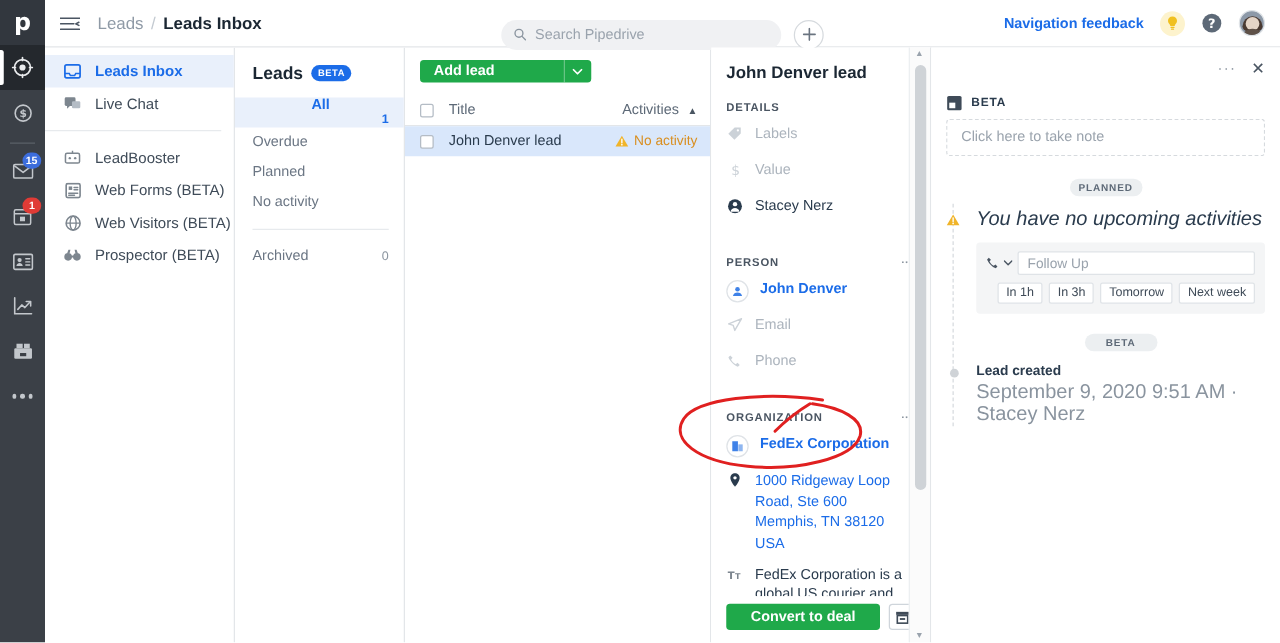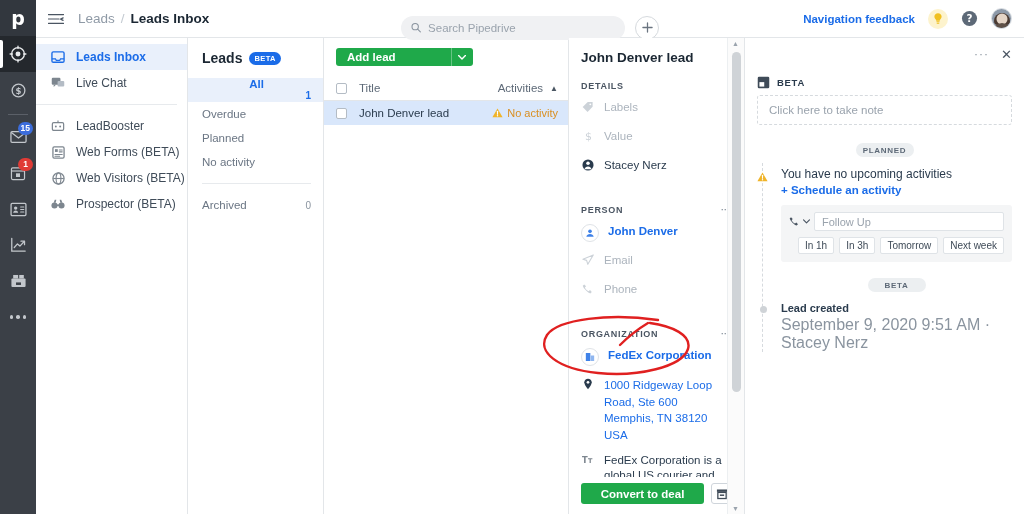--- a/index.html
+++ b/index.html
@@ -279,21 +279,21 @@
   .timeline { position: relative; padding-left: 24px; }
   .timeline::before {
     content: ""; position: absolute; left: 5px; top: -4px; bottom: 0;
     border-left: 1px dashed #d6dade;
   }
   .tl-warn { position: absolute; left: 0px; top: 1px; }
   .tl-dot {
     position: absolute; left: 2px; width: 7px; height: 7px; border-radius: 50%;
     background: #cfd3d7;
   }
-  .tl-line1 { font-size: 12px; color: #2a3b4d; }
+  .tl-line1 { font-size: 16px; color: #2a3b4d; font-style: italic; }
   .tl-link { font-size: 11.5px; color: #1b6ce8; font-weight: bold; margin-top: 3px; cursor: pointer; }
   .sched-box {
     background: #f4f5f6; border-radius: 3px; margin-top: 9px;
     padding: 7px 8px 8px 8px;
   }
   .sched-row { display: flex; align-items: center; gap: 2px; }
   .type-sel {
     display: flex; align-items: center; gap: 3px; color: #4a5562; cursor: pointer;
     padding-right: 2px;
   }
@@ -726,21 +726,20 @@
 
         <div class="timeline">
           <span class="tl-warn">
             <svg width="11" height="10" viewBox="0 0 12 11">
               <path d="M6 0.6 11.6 10.2H0.4z" fill="#f0b429"></path>
               <path d="M6 3.6v3.2" stroke="#ffffff" stroke-width="1.2" stroke-linecap="round"></path>
               <circle cx="6" cy="8.5" r=".75" fill="#ffffff"></circle>
             </svg>
           </span>
           <div class="tl-line1">You have no upcoming activities</div>
-          <div class="tl-link">+ Schedule an activity</div>
 
           <div class="sched-box">
             <div class="sched-row">
               <span class="type-sel">
                 <svg width="11" height="11" viewBox="0 0 13 13">
                   <path d="M2.4 1.5 4.4 3.4 3.1 5c.9 1.8 2.2 3.1 4 4l1.6-1.3 1.9 2-1.6 1.6C6.6 11 1.8 6.3 0.8 3.1z" fill="#4a5562"></path>
                 </svg>
                 <svg width="7" height="5" viewBox="0 0 8 5">
                   <path d="M0.6 0.6 4 4 7.4 0.6" fill="none" stroke="#4a5562" stroke-width="1.3" stroke-linecap="round" stroke-linejoin="round"></path>
                 </svg>

